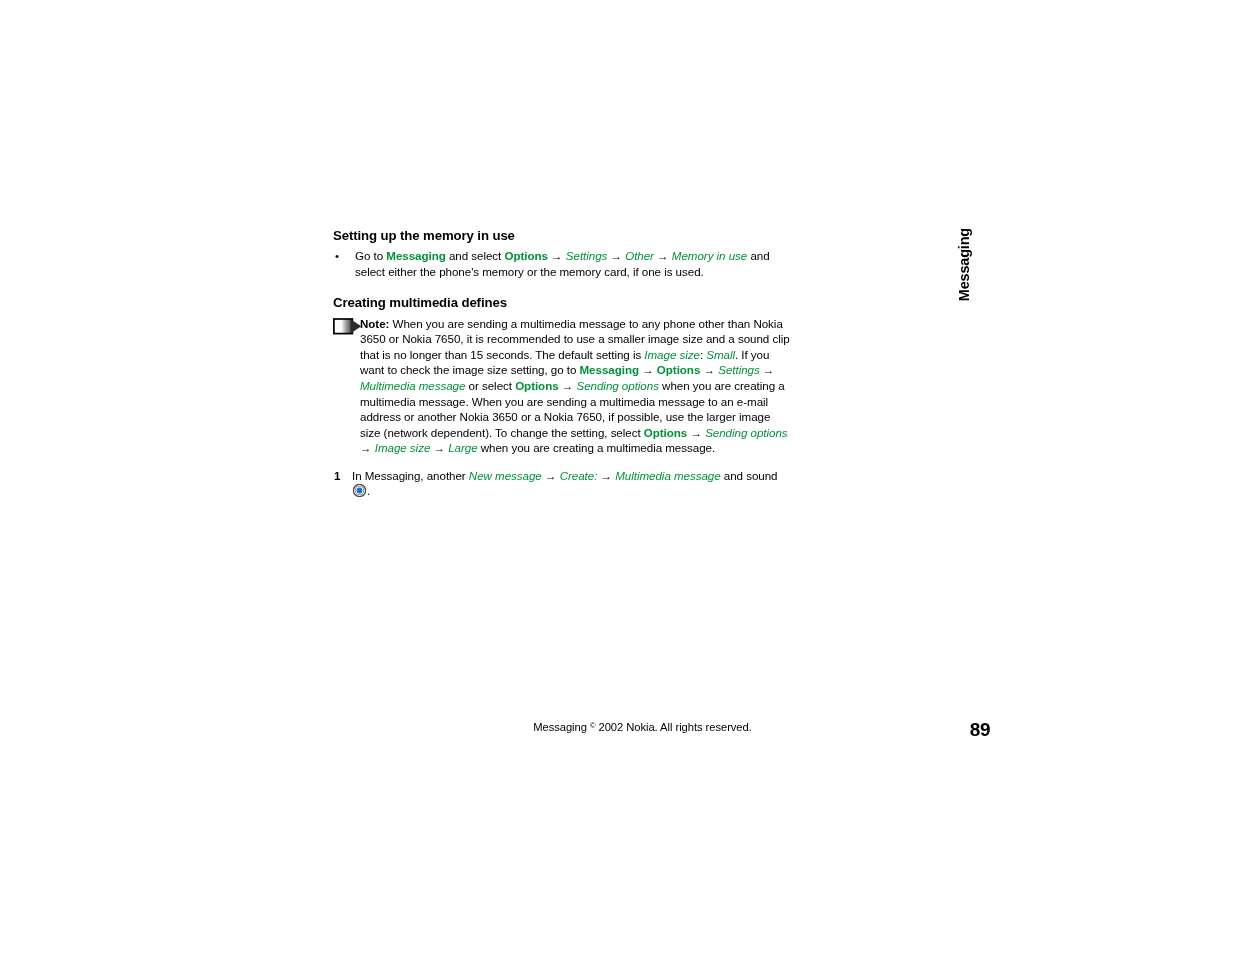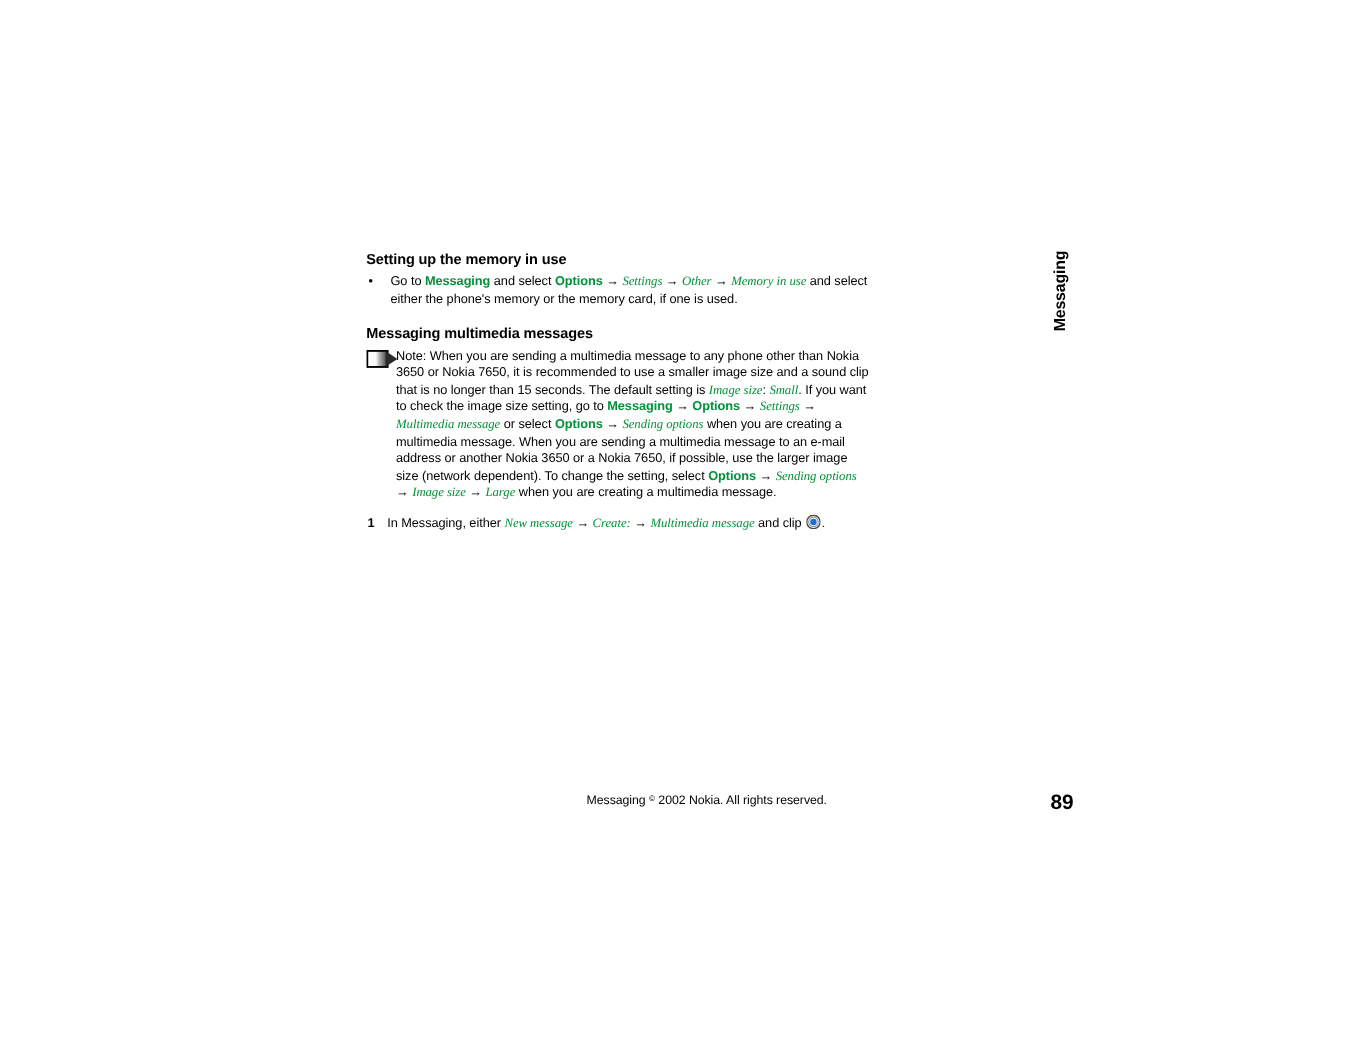--- a/index.html
+++ b/index.html
@@ -86,21 +86,21 @@
     width: 29px;
     height: 17px;
   }
   .note-text {
     font-size: 11.6px;
     line-height: 15.6px;
     letter-spacing: -0.05px;
     margin: 0;
   }
   .note-label {
-    font-weight: normal;
+    font-weight: bold;
     margin-top: 47px;
   }
 
   
   ol.step-list {
     list-style: none;
     margin: 12px 0 0 0;
     padding: 0;
     counter-reset: stepcnt;
   }
@@ -121,21 +121,20 @@
   }
 
   
   .ui-bold {
     color: #00913a;
     font-weight: bold;
   }
   .ui-italic {
     color: #00913a;
     font-style: italic;
-    font-family: Liberation Serif, serif;
   }
   .arrow {
     color: #000000;
     font-style: normal;
     font-weight: normal;
   }
 
   
   .scroll-key {
     display: inline-block;
@@ -178,20 +177,21 @@
   }
   .footer-copyright sup {
     font-size: 7.5px;
     vertical-align: 3px;
   }
   .page-number {
     position: absolute;
     left: 955px;
     top: 719px;
     width: 50px;
+    text-align: center;
     font-size: 19px;
     font-weight: bold;
     letter-spacing: -0.2px;
   }
 </style>
 </head>
 <body>
 
 <div class="page">
 
@@ -200,21 +200,21 @@
     <h2 class="section-heading">Setting up the memory in use</h2>
 
 
     <ul class="bullet-list">
       <li>
         <span class="bullet-mark">•</span>
         <span class="rich"><span>Go to </span><span class="ui-bold">Messaging</span><span> and select </span><span class="ui-bold">Options</span><span class="arrow"> → </span><span class="ui-italic">Settings</span><span class="arrow"> → </span><span class="ui-italic">Other</span><span class="arrow"> → </span><span class="ui-italic">Memory in use</span><span> and select either the phone's memory or the memory card, if one is used.</span></span>
       </li>
     </ul>
 
-    <h2 class="section-heading second">Messaging multimedia messages</h2>
+    <h2 class="section-heading second">Creating multimedia defines</h2>
 
     <div class="note-block">
       <span class="note-icon">
         <svg width="29" height="17" viewBox="0 0 29 17" xmlns="http://www.w3.org/2000/svg">
           <defs>
             <linearGradient id="noteGrad" x1="0" y1="0" x2="1" y2="0">
               <stop offset="0%" stop-color="#ffffff"></stop>
               <stop offset="42%" stop-color="#fafafa"></stop>
               <stop offset="58%" stop-color="#b8b8b8"></stop>
               <stop offset="100%" stop-color="#3a3a3a"></stop>
@@ -223,21 +223,21 @@
           <rect x="0.9" y="1.0" width="18.5" height="14.6" fill="url(#noteGrad)" stroke="#000000" stroke-width="1.7"></rect>
           <path d="M17.5 1.2 L17.5 15.4 L28.3 8.3 Z" fill="#2b2b2b"></path>
         </svg>
       </span>
       <p class="note-text"><span class="note-label">Note:</span><span class="rich"><span> When you are sending a multimedia message to any phone other than Nokia 3650 or Nokia 7650, it is recommended to use a smaller image size and a sound clip that is no longer than 15 seconds. The default setting is </span><span class="ui-italic">Image size</span><span>: </span><span class="ui-italic">Small</span><span>. If you want to check the image size setting, go to </span><span class="ui-bold">Messaging</span><span class="arrow"> → </span><span class="ui-bold">Options</span><span class="arrow"> → </span><span class="ui-italic">Settings</span><span class="arrow"> → </span><span class="ui-italic">Multimedia message</span><span> or select </span><span class="ui-bold">Options</span><span class="arrow"> → </span><span class="ui-italic">Sending options</span><span> when you are creating a multimedia message. When you are sending a multimedia message to an e-mail address or another Nokia 3650 or a Nokia 7650, if possible, use the larger image size (network dependent). To change the setting, select </span><span class="ui-bold">Options</span><span class="arrow"> → </span><span class="ui-italic">Sending options</span><span class="arrow"> → </span><span class="ui-italic">Image size</span><span class="arrow"> → </span><span class="ui-italic">Large</span><span> when you are creating a multimedia message.</span></span></p>
     </div>
 
     <ol class="step-list">
       <li>
         <span class="step-num">1</span>
-        <span class="rich"><span>In Messaging, either </span><span class="ui-italic">New message</span><span class="arrow"> → </span><span class="ui-italic">Create:</span><span class="arrow"> → </span><span class="ui-italic">Multimedia message</span><span> and clip </span><span class="scroll-key"><svg width="13" height="13" viewBox="0 0 13 13" xmlns="http://www.w3.org/2000/svg">
+        <span class="rich"><span>In Messaging, another </span><span class="ui-italic">New message</span><span class="arrow"> → </span><span class="ui-italic">Create:</span><span class="arrow"> → </span><span class="ui-italic">Multimedia message</span><span> and sound </span><span class="scroll-key"><svg width="13" height="13" viewBox="0 0 13 13" xmlns="http://www.w3.org/2000/svg">
                 <circle cx="6.5" cy="6.5" r="6.1" fill="none" stroke="#4a4a4a" stroke-width="1.3"></circle>
                 <circle cx="6.5" cy="6.5" r="4.3" fill="none" stroke="#9a9a9a" stroke-width="1.1"></circle>
                 <circle cx="6.5" cy="6.5" r="2.9" fill="#1a6fd4"></circle>
               </svg></span><span>.</span></span>
       </li>
     </ol>
 
   </div>
 
   <div class="side-tab">

